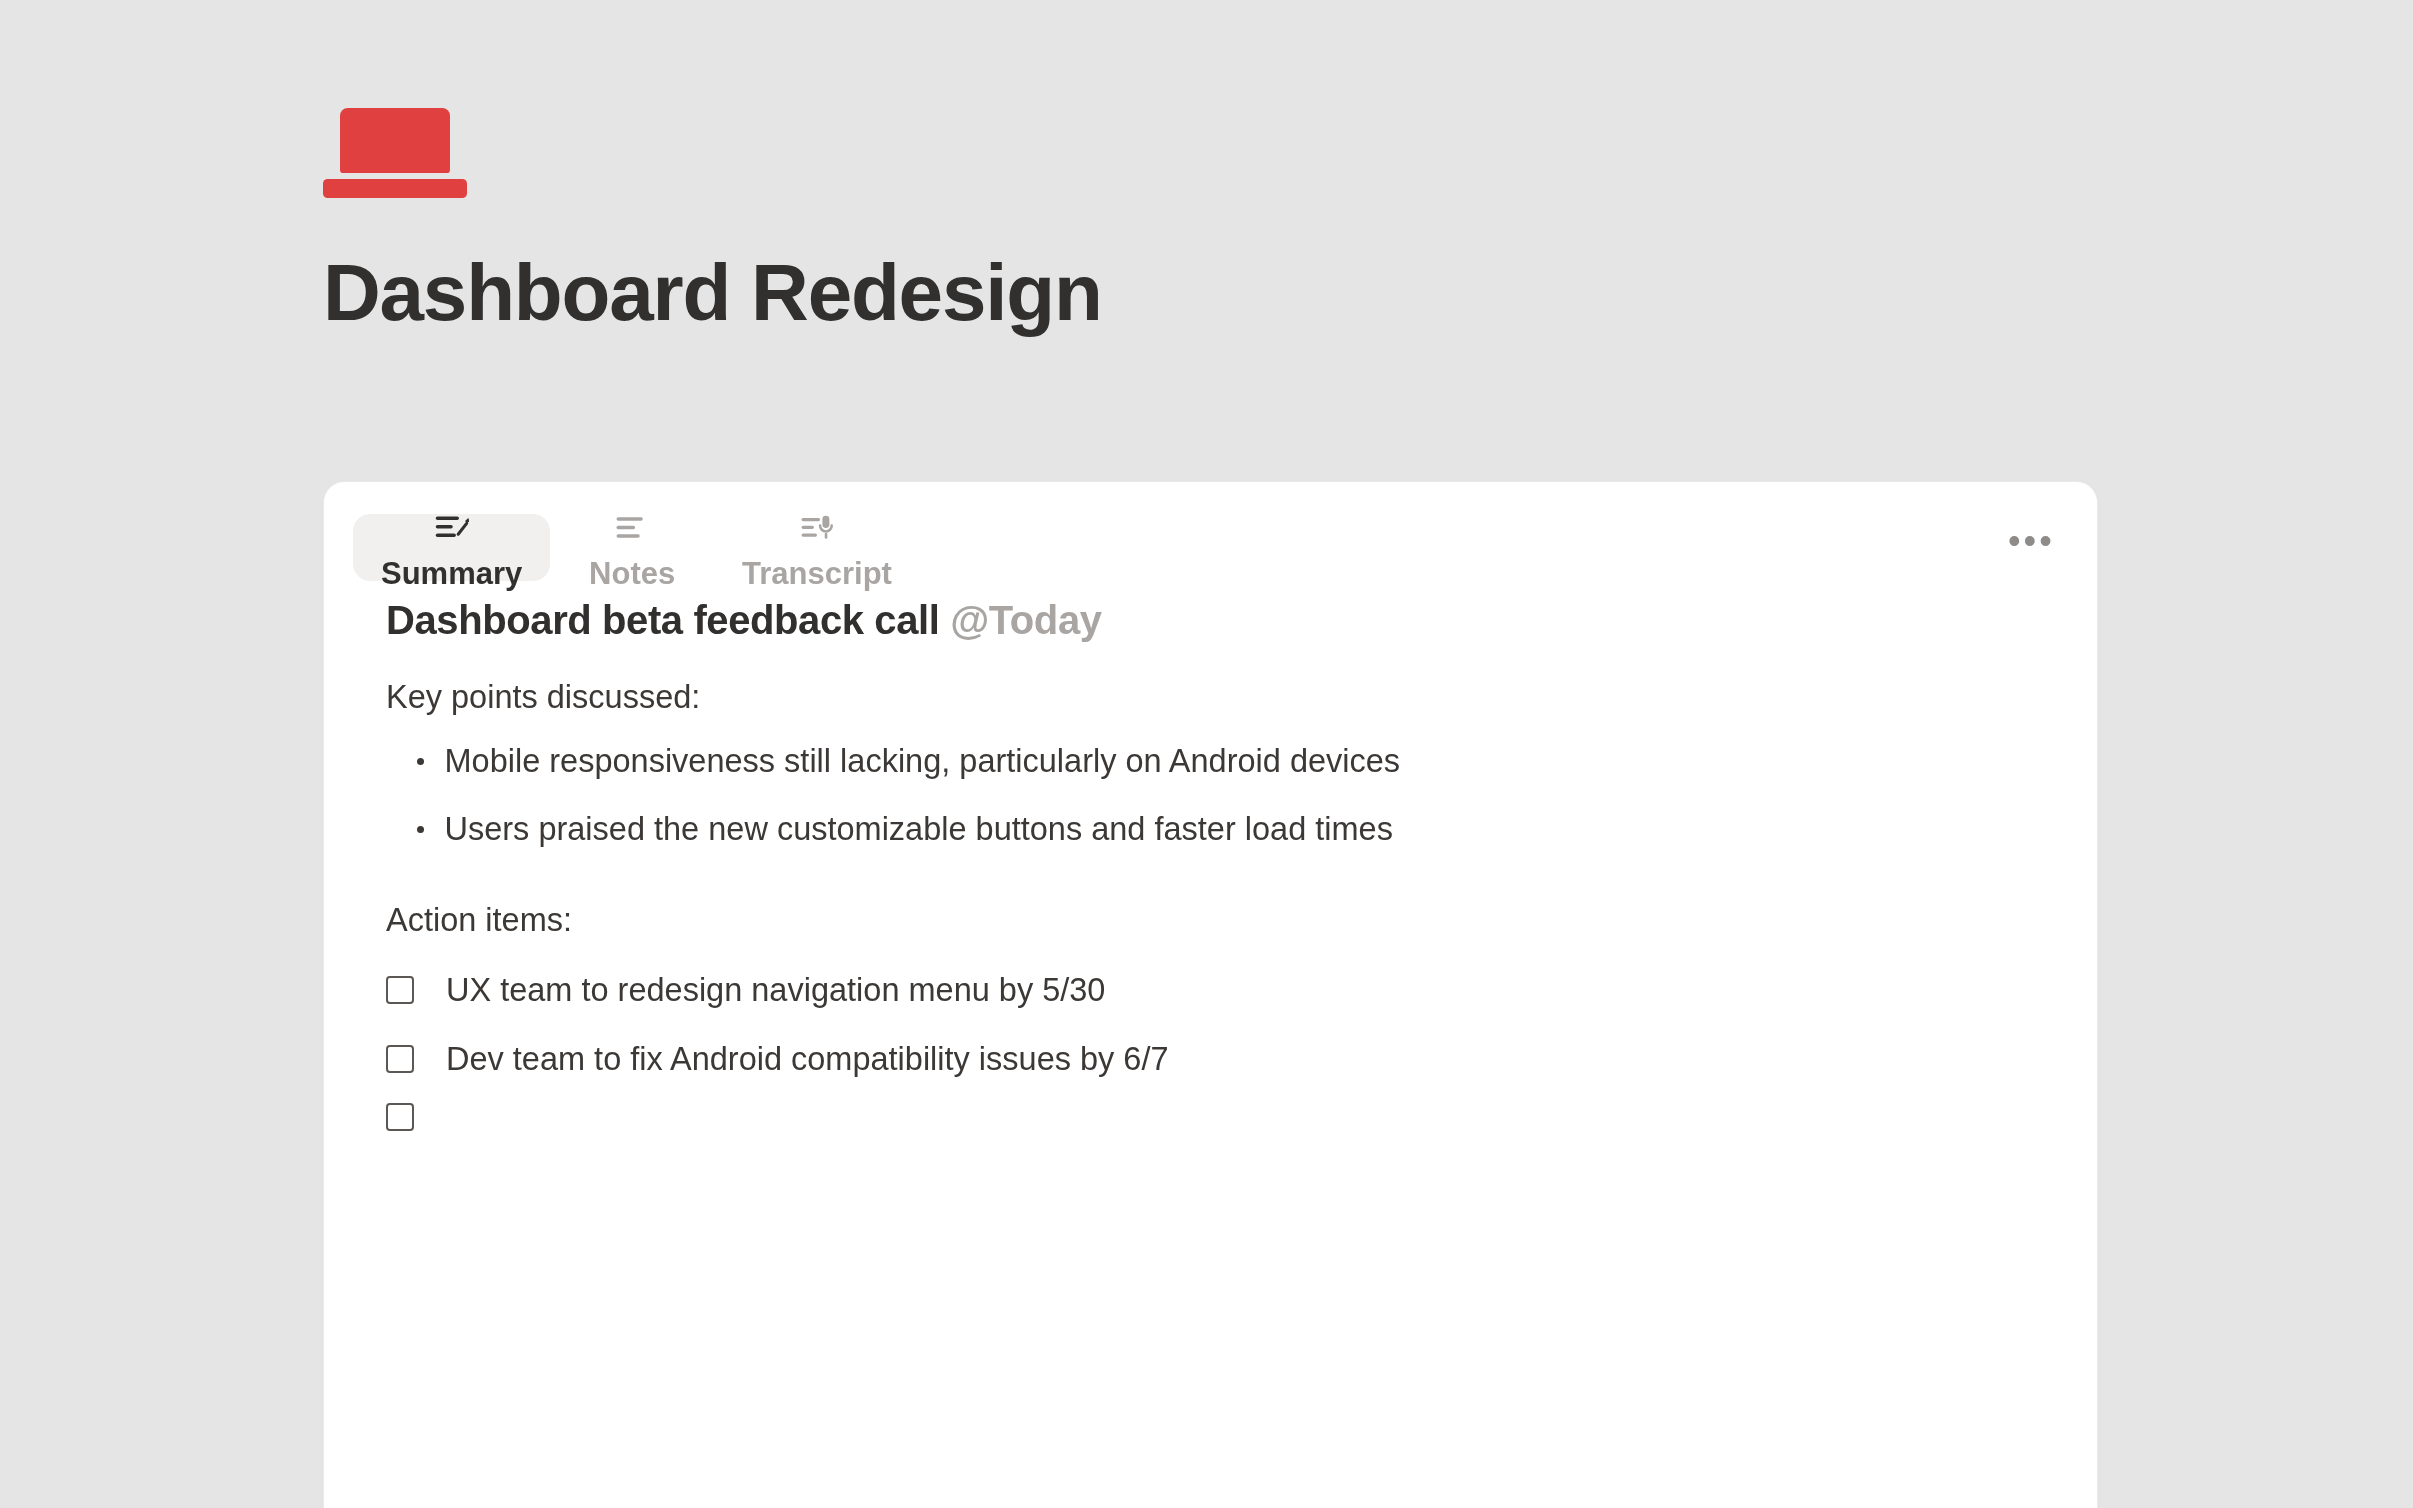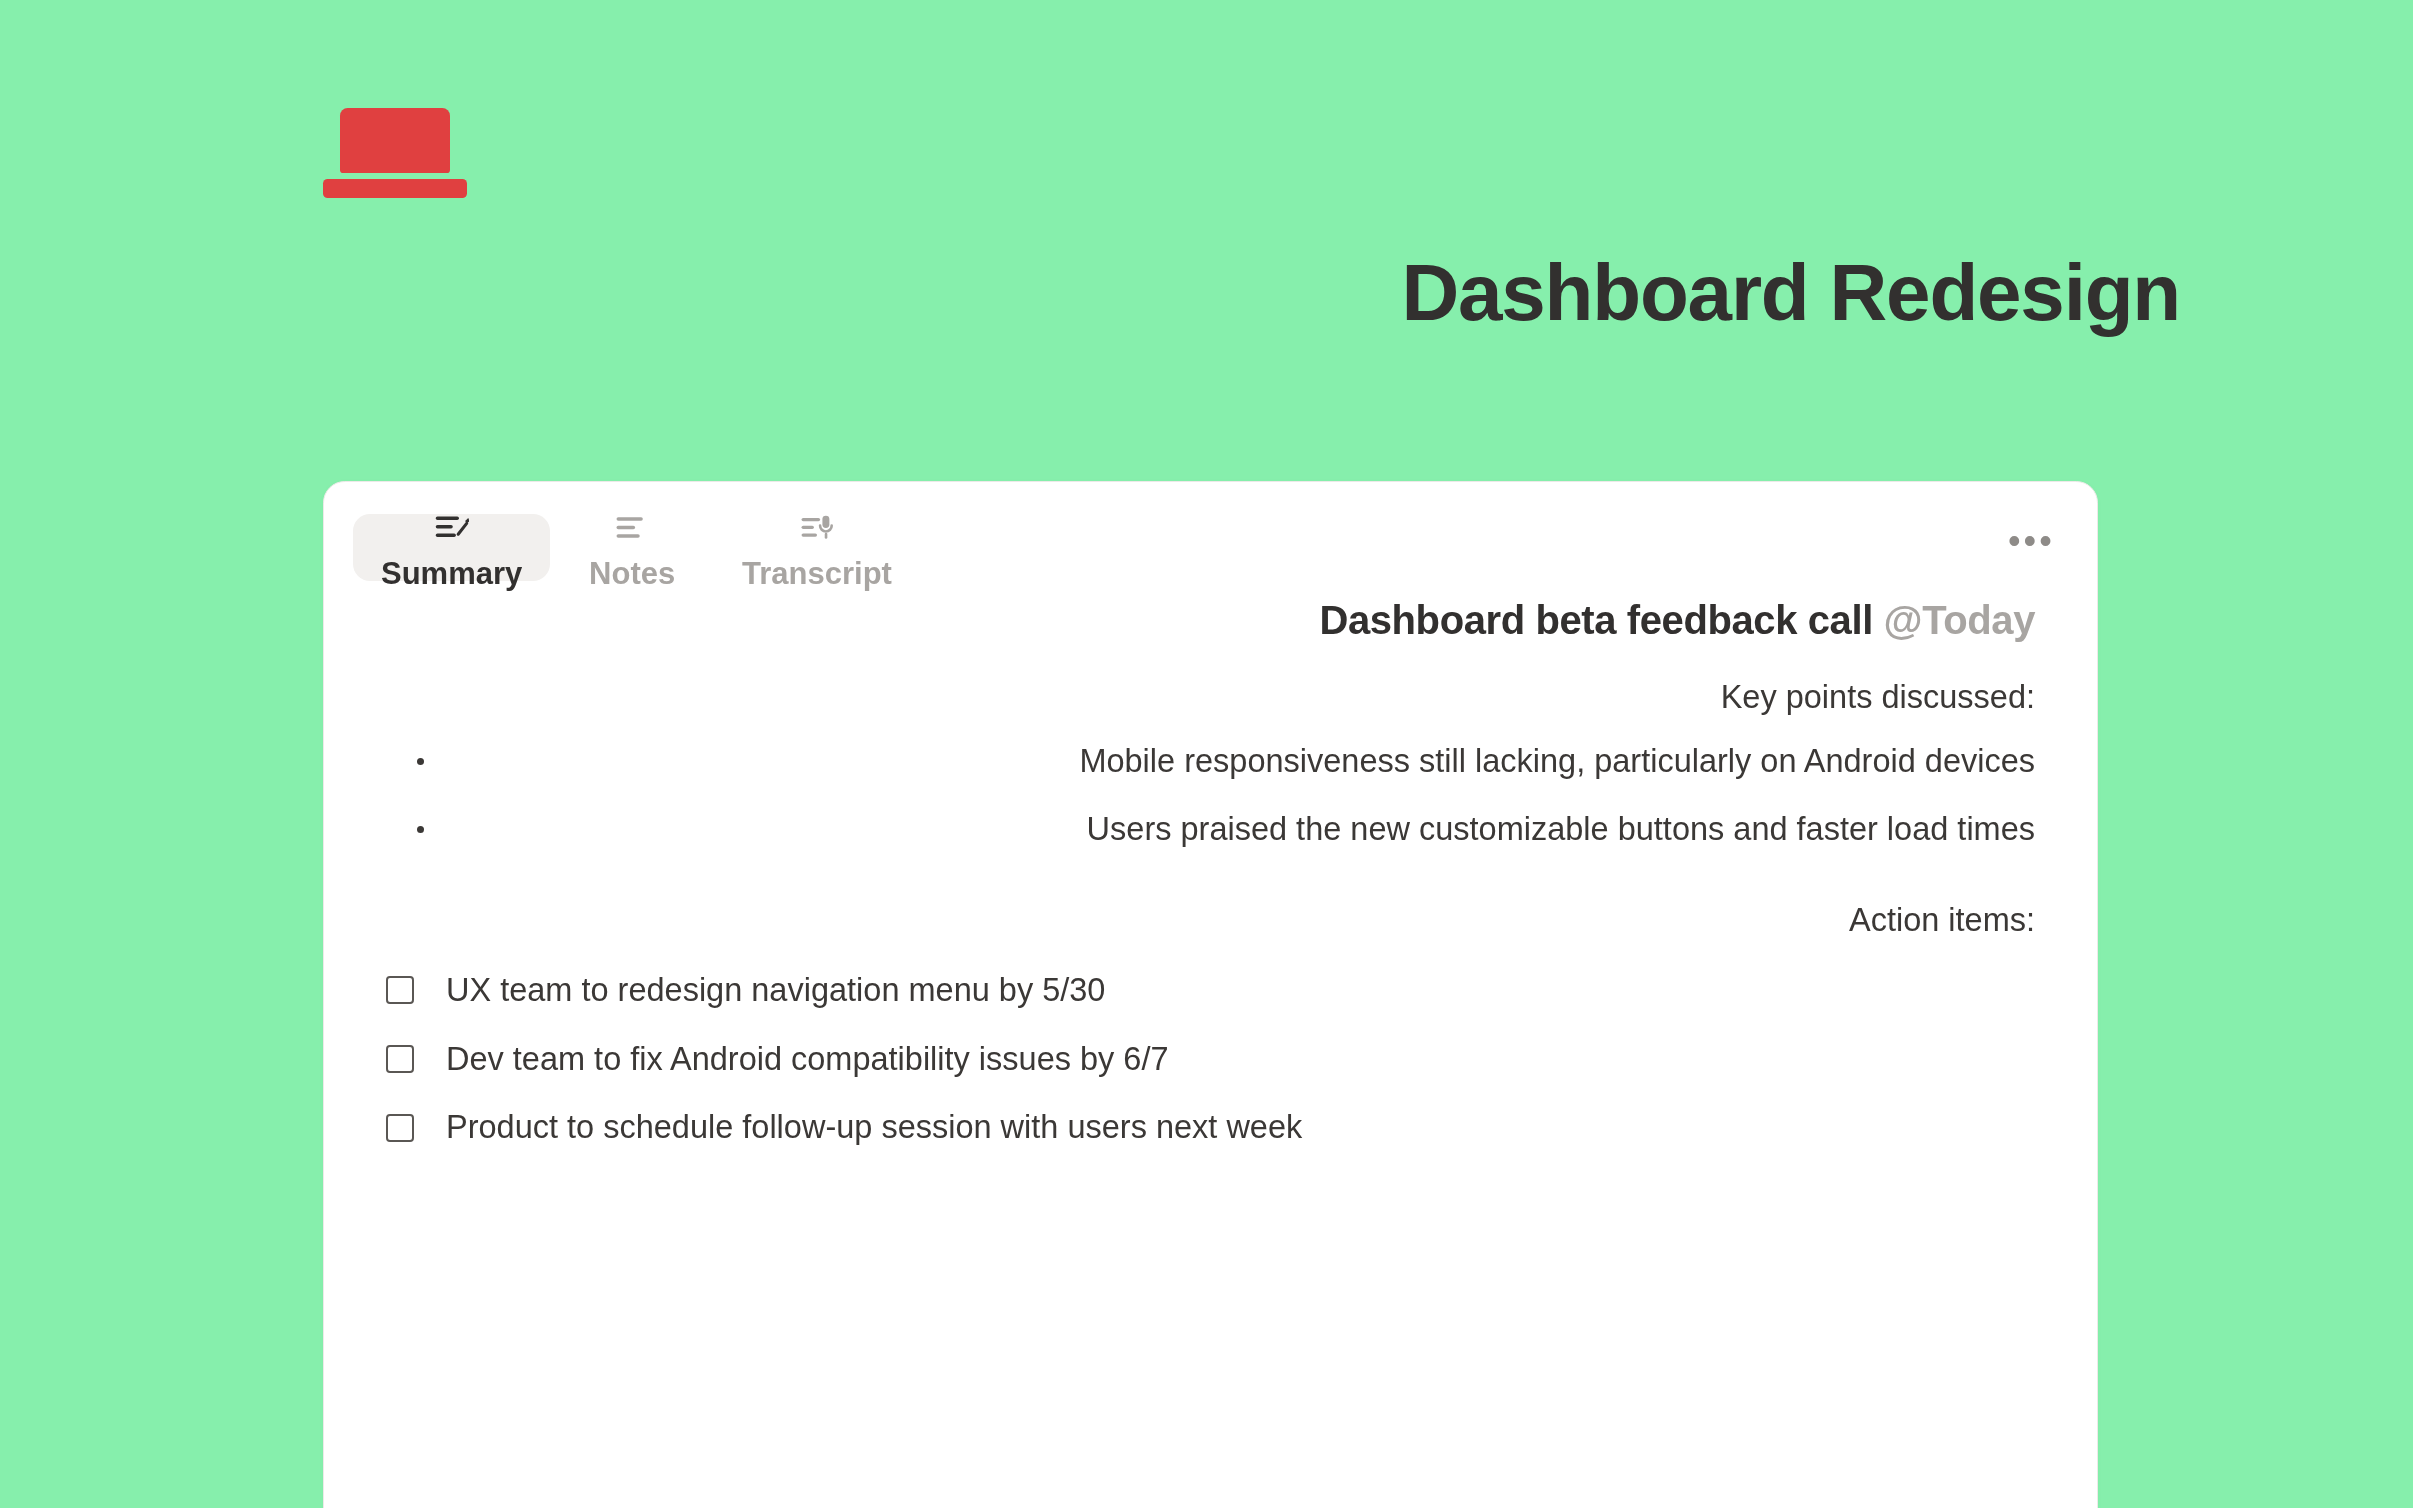--- a/index.html
+++ b/index.html
@@ -10,23 +10,22 @@
     height: 1508px;
     background: #ffffff;
     font-family: "Liberation Sans", sans-serif;
     -webkit-font-smoothing: antialiased;
   }
 
   .page {
     position: relative;
     width: 2413px;
     height: 1508px;
-    background: #86efac;
+    background: #e5e5e5;
     overflow: hidden;
-    text-align: right;
   }
 
   
   .doc-header {
     position: absolute;
     left: 323px;
     top: 108px;
     width: 1857px;
   }
 
@@ -280,19 +279,18 @@
         <span class="todo-text">UX team to redesign navigation menu by 5/30</span>
       </div>
 
       <div class="todo">
         <span class="checkbox"></span>
         <span class="todo-text">Dev team to fix Android compatibility issues by 6/7</span>
       </div>
 
       <div class="todo">
         <span class="checkbox"></span>
-        <span class="todo-text">Product to schedule follow-up session with users next week</span>
       </div>
 
     </div>
   </div>
 </div>
 
 
 </body></html>

